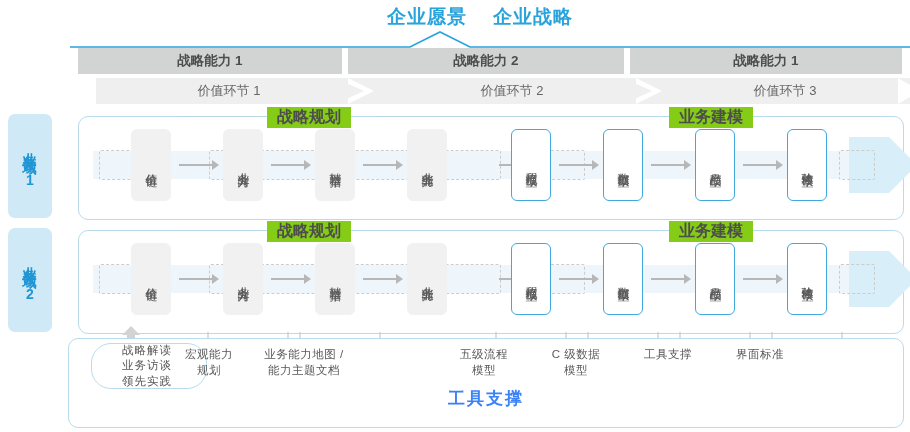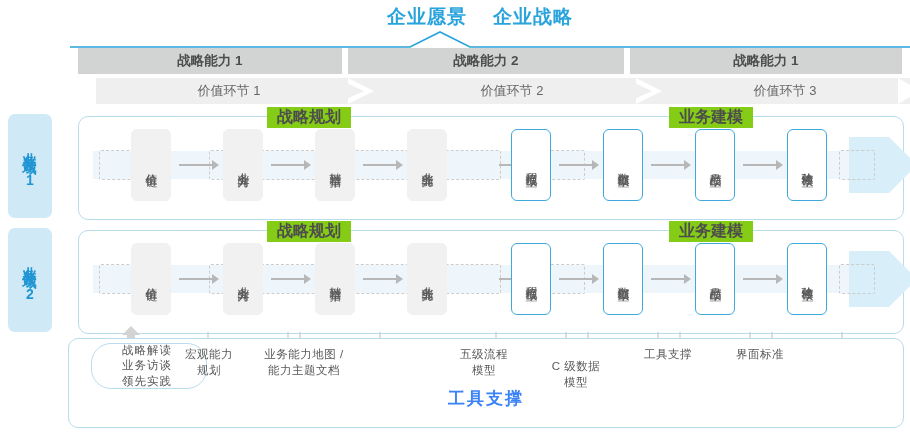--- a/index.html
+++ b/index.html
@@ -364,21 +364,21 @@
       <div>规划</div>
     </div>
     <div class="tool-label" style="left:140px;top:8px;width:190px;">
       <div>业务能力地图 /</div>
       <div>能力主题文档</div>
     </div>
     <div class="tool-label" style="left:340px;top:8px;width:150px;">
       <div>五级流程</div>
       <div>模型</div>
     </div>
-    <div class="tool-label" style="left:432px;top:20px;width:150px;">
+    <div class="tool-label" style="left:432px;top:8px;width:150px;">
       <div>C 级数据</div>
       <div>模型</div>
     </div>
     <div class="tool-label" style="left:524px;top:8px;width:150px;">
       <div>工具支撑</div>
     </div>
     <div class="tool-label" style="left:616px;top:8px;width:150px;">
       <div>界面标准</div>
     </div>
   </div>

